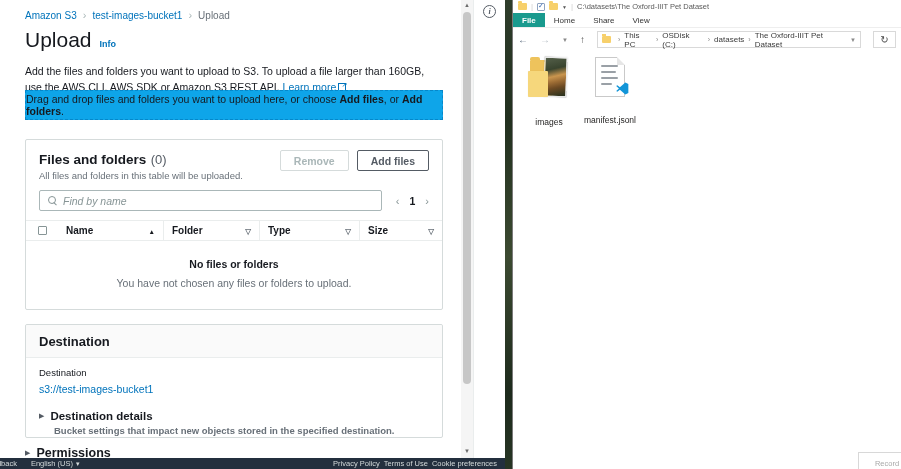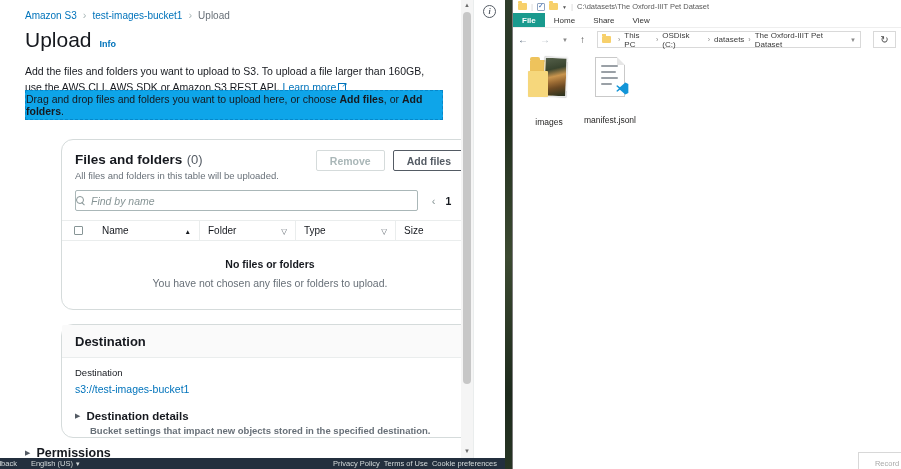--- a/index.html
+++ b/index.html
@@ -25,47 +25,47 @@
   .desc { position:absolute; left:25px; top:63px; width:402px; font-size:10.5px; line-height:1.55; color:#16191f; }
   .learn-more { color:#0073bb; }
   .ext-icon { display:inline-block; width:8px; height:8px; position:relative; margin-left:2px; }
   .ext-icon::before { content:""; position:absolute; left:0; bottom:0; width:6px; height:6px; border:1px solid #0073bb; }
   .ext-icon::after { content:"↗"; position:absolute; right:-1px; top:-3px; font-size:7px; color:#0073bb; }
 
   .dropzone { position:absolute; left:25px; top:90px; width:418px; height:30px; border:1px dashed #0687c9;
     display:flex; align-items:center; justify-content:center; font-size:10.5px; color:#16191f; background:#0ea5e9; }
   .dropzone b { font-weight:700; }
 
-  .card { position:absolute; left:25px; width:418px; background:#fff; border:1px solid #d5dbdb; border-radius:12px;margin-left:36px; }
+  .card { position:absolute; left:25px; width:418px; background:#fff; border:1px solid #d5dbdb; border-radius:2px; }
   .card-files { top:139px; height:171px; }
   .cf-head { display:flex; align-items:flex-start; padding:10px 13px 0 13px; }
   .cf-titlewrap { flex:1; }
   .cf-title { font-size:13.5px; font-weight:700; color:#16191f; }
   .cf-count { font-weight:400; color:#545b64; font-size:13px; }
   .cf-sub { font-size:9.5px; color:#687078; margin-top:2px; }
   .btnrow { display:flex; gap:8px; }
   .btn { height:21px; padding:0 13px; border:1px solid #545b64; border-radius:2px; background:#fff;
     font-size:10.5px; font-weight:700; color:#545b64; display:flex; align-items:center; cursor:pointer; font-family:inherit; }
   .btn.disabled { border-color:#d5dbdb; color:#aab7b8; cursor:default; }
 
   .searchrow { display:flex; align-items:center; margin:9px 13px 0 13px; }
-  .searchbox { flex:1; height:21px; border:1px solid #aab7b8; border-radius:2px; display:flex; align-items:center; padding:0 0; }
+  .searchbox { flex:1; height:21px; border:1px solid #aab7b8; border-radius:2px; display:flex; align-items:center; padding:0 8px; }
   .search-icon { width:10px; height:10px; position:relative; margin-right:5px; }
   .search-icon::before { content:""; position:absolute; left:0; top:0; width:6px; height:6px; border:1.4px solid #879596; border-radius:50%; }
   .search-icon::after { content:""; position:absolute; left:6px; top:6px; width:4px; height:1.4px; background:#879596; transform:rotate(45deg); transform-origin:0 0; }
   .searchbox input { border:none; outline:none; flex:1; font-size:10.5px; font-family:inherit; color:#16191f; background:transparent; }
   .searchbox input::placeholder { color:#879596; font-style:italic; }
   .pager { display:flex; align-items:center; gap:10px; margin-left:14px; }
   .pg-chev { color:#879596; font-size:11px; cursor:pointer; }
   .pg-chev.left::before { content:"‹"; }
   .pg-chev.right::before { content:"›"; }
   .pg-num { font-size:10.5px; font-weight:700; color:#16191f; }
 
   .thead { display:flex; align-items:stretch; margin:9px 0 0 0; border-top:1px solid #eaeded; border-bottom:1px solid #eaeded; height:21px; }
-  .th { display:flex; align-items:center; font-size:10px; font-weight:400; color:#16191f; padding:0 8px; }
+  .th { display:flex; align-items:center; font-size:10px; font-weight:700; color:#16191f; padding:0 8px; }
   .th-cb { width:32px; justify-content:center; }
   .cbox { width:9px; height:9px; border:1px solid #879596; border-radius:1px; background:#fff; }
   .th-name { width:105px; }
   .th-folder { width:96px; border-left:1px solid #eaeded; }
   .th-type { width:100px; border-left:1px solid #eaeded; }
   .th-size { flex:1; border-left:1px solid #eaeded; }
   .th .icon-right { margin-left:auto; }
   .sort-asc::before { content:"▲"; font-size:6.5px; color:#16191f; }
   .filter::before { content:"▽"; font-size:7.5px; color:#687078; }
 

